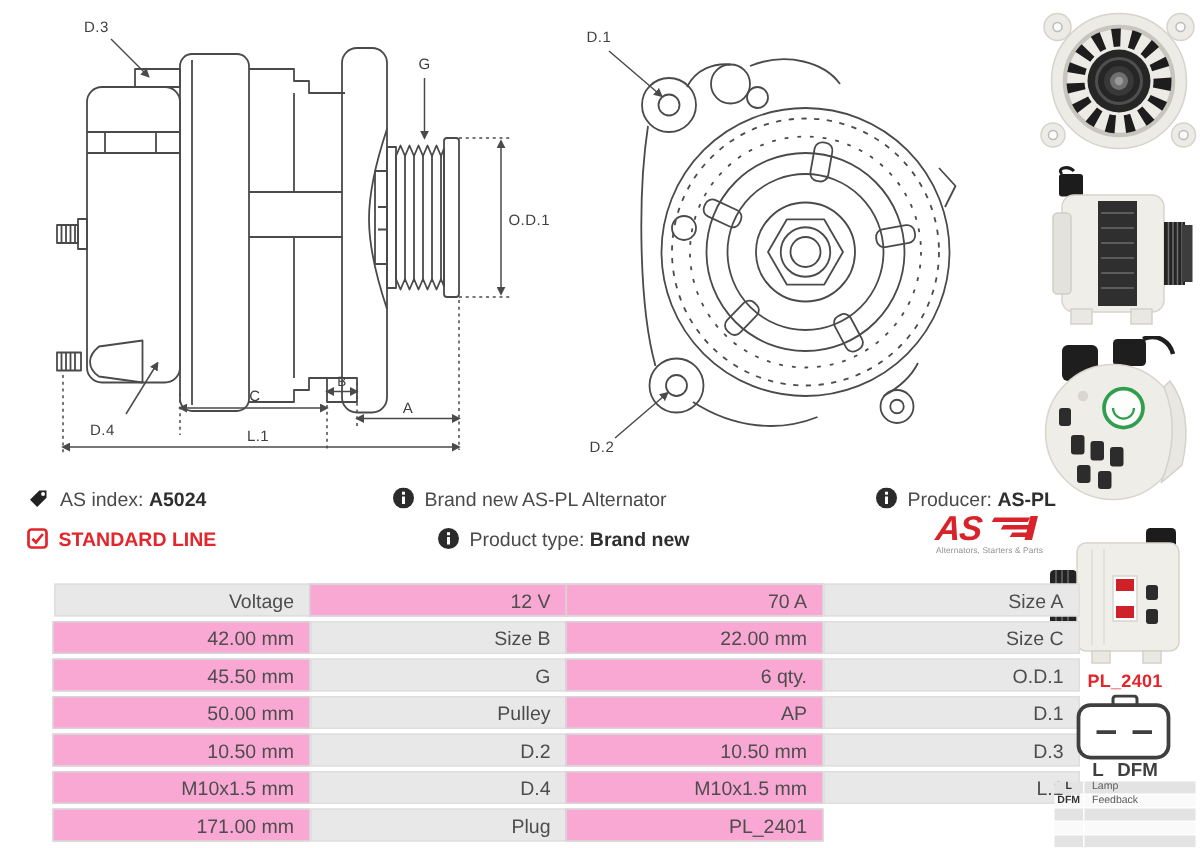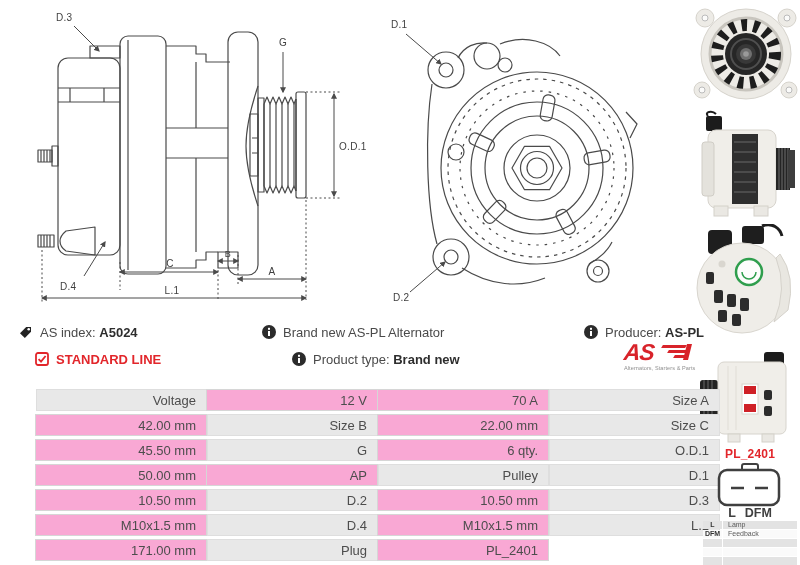--- a/index.html
+++ b/index.html
@@ -224,21 +224,21 @@
   <div class="info-item" style="left:18px; top:324px;">
     <span class="ico">
       <svg width="15" height="15" viewBox="0 0 15 15">
           <path d="M2,8.2 L8.2,2 L13,2 L13,6.8 L6.8,13 Z" fill="#222"></path>
           <circle cx="10.7" cy="4.3" r="1.3" fill="#fff"></circle>
         </svg>
     </span>
     <span><span>AS index:</span>&nbsp;<b>A5024</b></span>
   </div>
 
-  <div class="info-item" style="left:18px; top:351px;margin-left:17px;">
+  <div class="info-item" style="left:18px; top:351px;">
     <span class="ico">
       <svg width="14" height="14" viewBox="0 0 14 14">
           <rect x="1" y="1" width="12" height="12" rx="2" fill="#fff" stroke="#e2262b" stroke-width="1.8"></rect>
           <path d="M3.6,7.2 L6,9.6 L10.6,4" stroke="#e2262b" stroke-width="1.8" fill="none"></path>
         </svg>
     </span>
     <span class="red-bold">STANDARD LINE</span>
   </div>
 
   <div class="info-item" style="left:262px; top:324px;text-align:center;">
@@ -297,22 +297,22 @@
     <div class="cell lab">Size B</div>
     <div class="cell val">22.00 mm</div>
 
     <div class="cell lab">Size C</div>
     <div class="cell val">45.50 mm</div>
     <div class="cell lab">G</div>
     <div class="cell val">6 qty.</div>
 
     <div class="cell lab">O.D.1</div>
     <div class="cell val">50.00 mm</div>
+    <div class="cell lab">Pulley</div>
     <div class="cell val">AP</div>
-    <div class="cell lab">Pulley</div>
 
     <div class="cell lab">D.1</div>
     <div class="cell val">10.50 mm</div>
     <div class="cell lab">D.2</div>
     <div class="cell val">10.50 mm</div>
 
     <div class="cell lab">D.3</div>
     <div class="cell val">M10x1.5 mm</div>
     <div class="cell lab">D.4</div>
     <div class="cell val">M10x1.5 mm</div>

